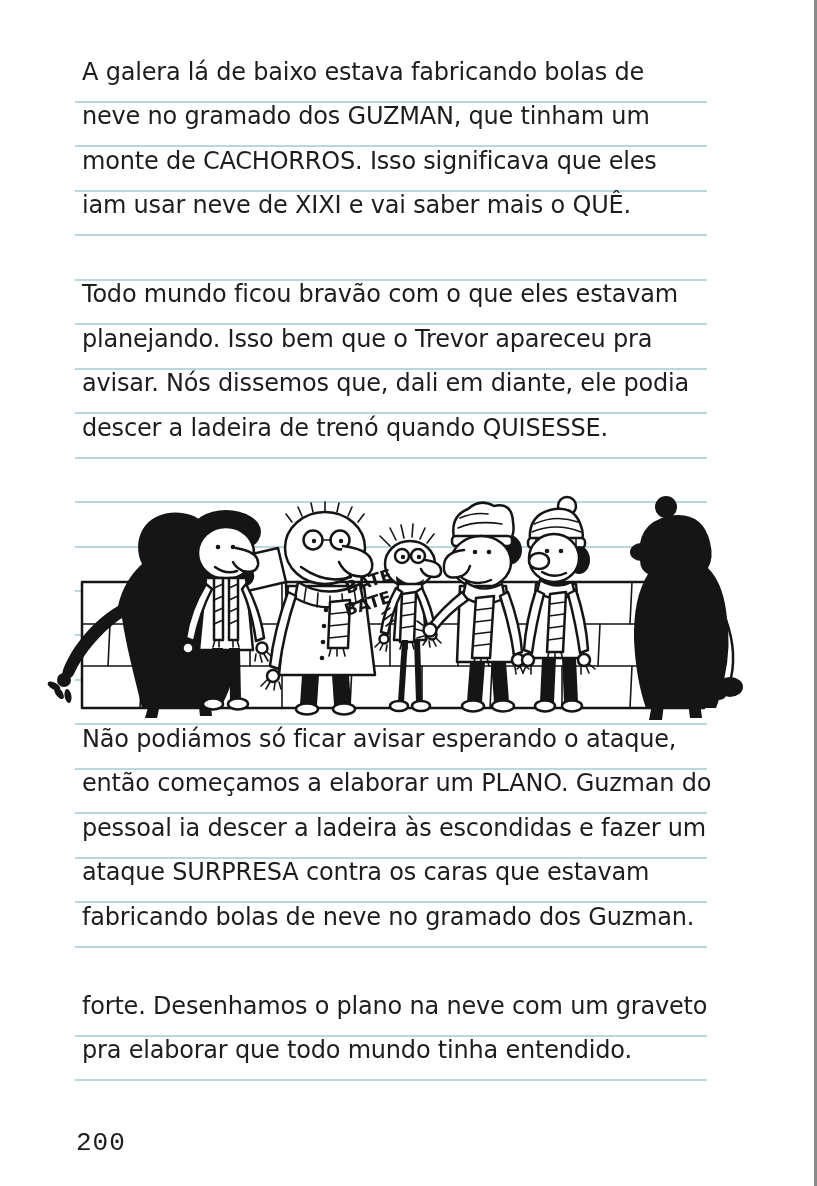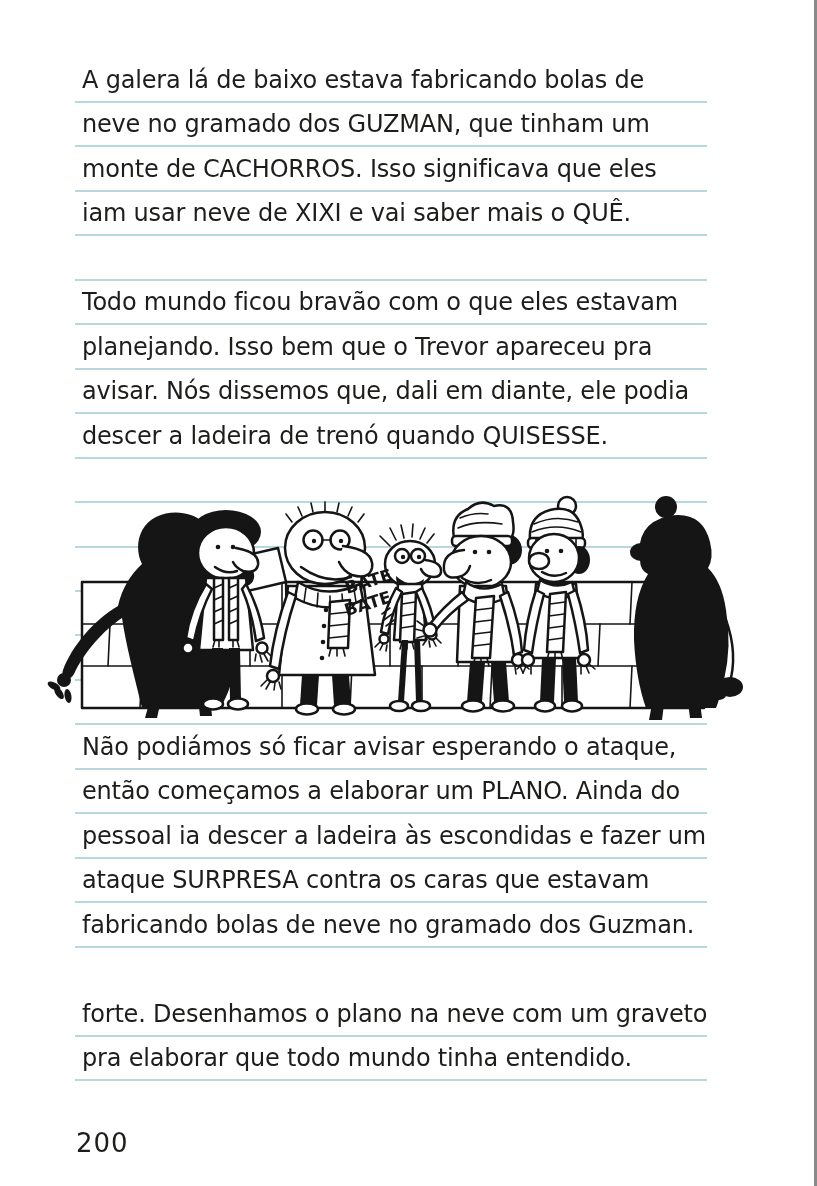--- a/index.html
+++ b/index.html
@@ -12,34 +12,34 @@
   }
   .page-edge{
     position:absolute;top:0;right:0;width:3px;height:1186px;
     background:#8a8a8a;
   }
   .rule{
     position:absolute;left:75px;width:632px;height:46px;
     border-bottom:2px solid #b7d9dd;
     box-sizing:border-box;
     display:flex;align-items:flex-end;
-    padding:0 0 8px 7px;
+    padding:0 0 16px 7px;
     font-size:24px;
     color:#1d1d1b;
     white-space:nowrap;
     letter-spacing:-0.2px;
     line-height:1.05;
   }
   .illustration{
     position:absolute;left:30px;top:490px;width:740px;height:235px;
     z-index:2;
   }
   .page-number{
     position:absolute;left:76px;top:1128px;
-    font-size:26px;color:#1d1d1b;letter-spacing:1px;
+    font-size:26px;color:#1d1d1b;letter-spacing:1px;font-family:Liberation Mono, monospace;
   }
   svg .ln{stroke:#151515;stroke-width:2.5;fill:none;stroke-linecap:round;stroke-linejoin:round;}
   svg .wh{stroke:#151515;stroke-width:2.5;fill:#ffffff;stroke-linecap:round;stroke-linejoin:round;}
   svg .bk{fill:#151515;stroke:none;}
   svg .thin{stroke:#151515;stroke-width:1.6;fill:none;stroke-linecap:round;}
   svg text{font-family:"DejaVu Sans", sans-serif;font-weight:bold;fill:#151515;}
 </style>
 </head>
 <body>
 
@@ -55,21 +55,21 @@
   <div class="rule" style="top:324px">planejando. Isso bem que o Trevor apareceu pra</div>
   <div class="rule" style="top:368px">avisar. Nós dissemos que, dali em diante, ele podia</div>
   <div class="rule" style="top:413px">descer a ladeira de trenó quando QUISESSE.</div>
   <div class="rule" style="top:457px"></div>
   <div class="rule" style="top:502px"></div>
   <div class="rule" style="top:546px"></div>
   <div class="rule" style="top:590px"></div>
   <div class="rule" style="top:635px"></div>
   <div class="rule" style="top:679px"></div>
   <div class="rule" style="top:724px">Não podiámos só ficar avisar esperando o ataque,</div>
-  <div class="rule" style="top:768px">então começamos a elaborar um PLANO. Ainda do</div>
+  <div class="rule" style="top:768px">então começamos a elaborar um PLANO. Guzman do</div>
   <div class="rule" style="top:813px">pessoal ia descer a ladeira às escondidas e fazer um</div>
   <div class="rule" style="top:857px">ataque SURPRESA contra os caras que estavam</div>
   <div class="rule" style="top:902px">fabricando bolas de neve no gramado dos Guzman.</div>
   <div class="rule" style="top:991px">forte. Desenhamos o plano na neve com um graveto</div>
   <div class="rule" style="top:1035px">pra elaborar que todo mundo tinha entendido.</div>
 
   <div class="illustration">
     <svg width="740" height="235" viewBox="0 0 740 235">
 
       <g>

